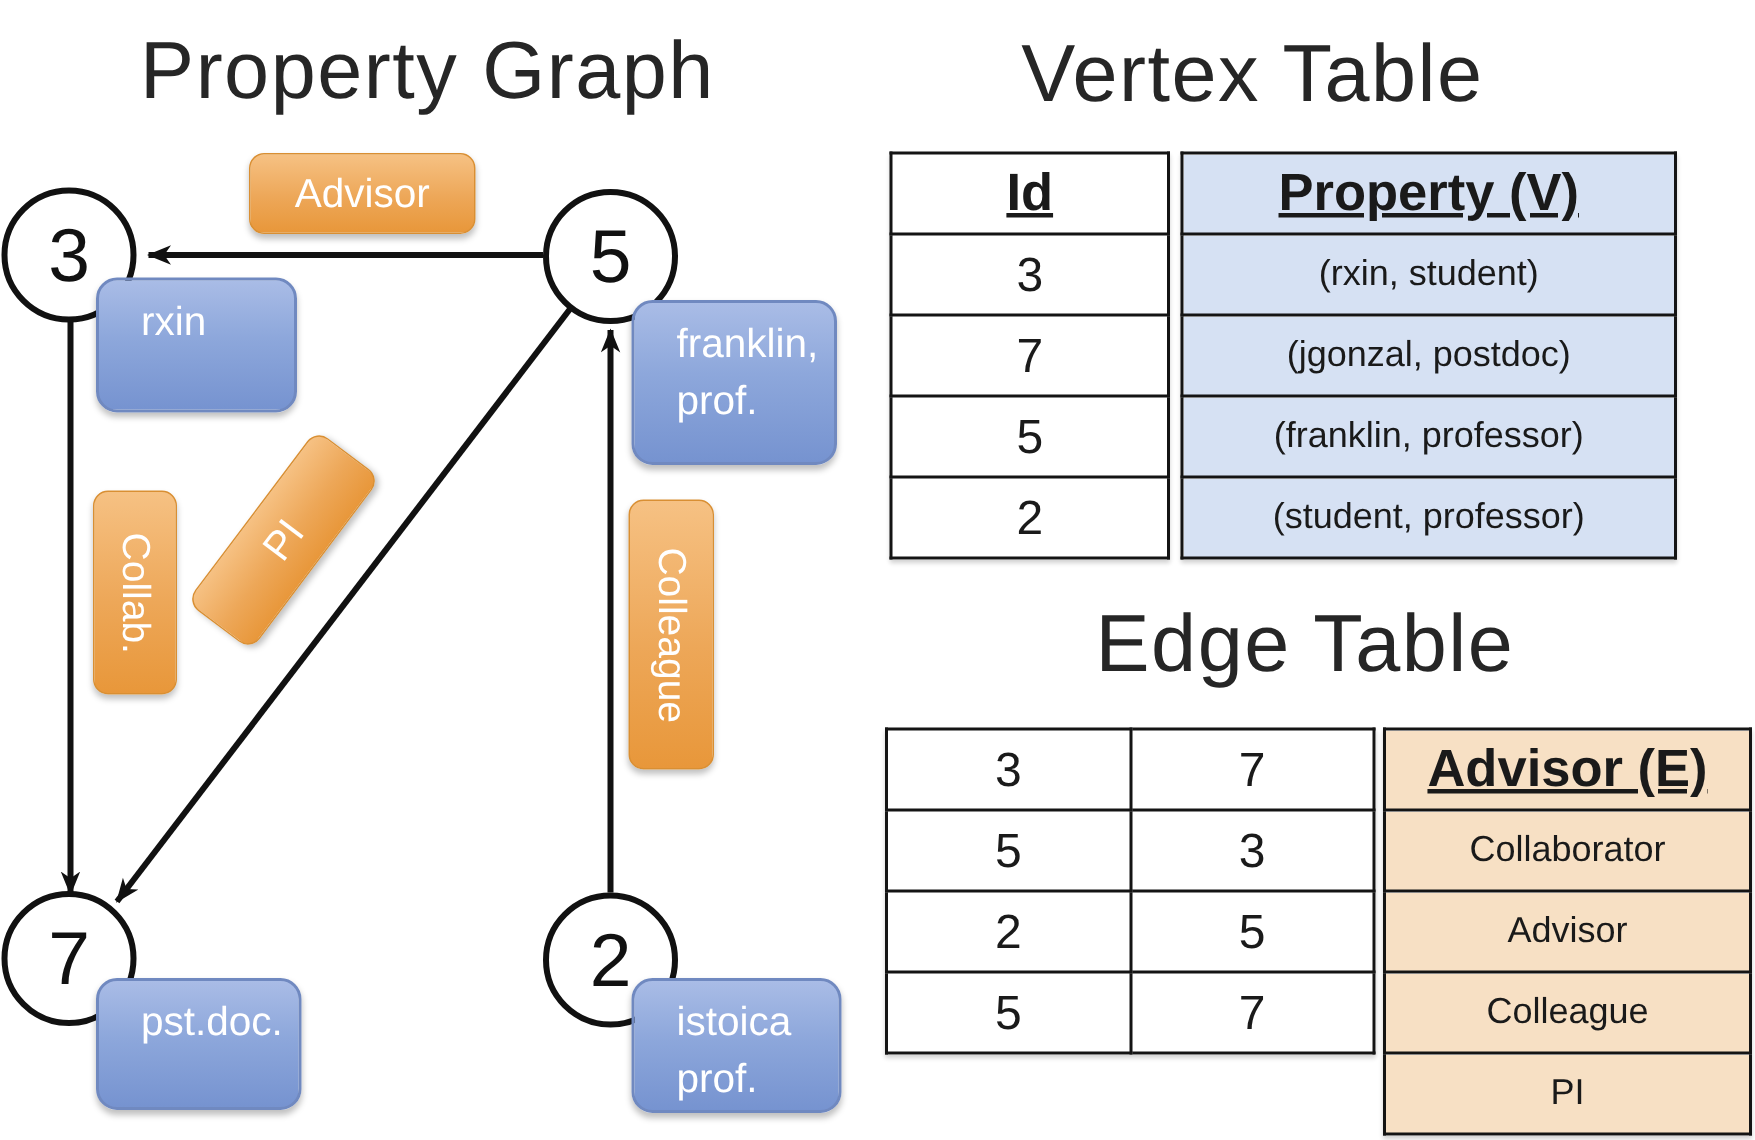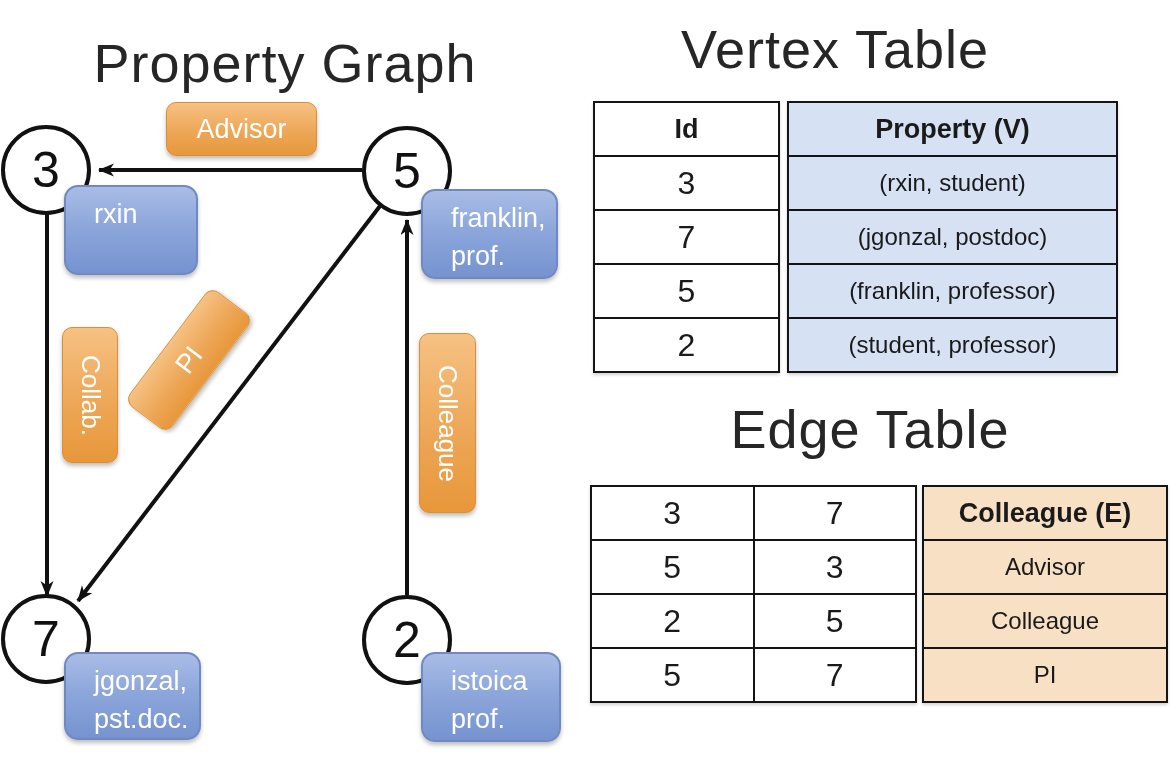--- a/index.html
+++ b/index.html
@@ -70,29 +70,29 @@
   .data-table td {
     border: 2.5px solid #141414;
     height: 54px;
     text-align: center;
     vertical-align: middle;
     background: #ffffff;
     font-size: 24px;
     white-space: nowrap;
     overflow: hidden;
   }
-  .data-table td.hdr { font-weight: bold; font-size: 27px; }
+  .data-table td.hdr { font-weight: bold; font-size: 35px; text-decoration: underline; }
   .data-table td.num { font-size: 32px; font-weight: 300; }
   .data-table td.vfill { background: #d6e1f3; }
   .data-table td.efill { background: #f7e0c4; }
 </style>
 </head>
 <body>
 
-<div class="abs big-title" style="left:0; top:32px; width:570px;">Property Graph</div>
+<div class="abs big-title" style="left:0; top:16px; width:570px;">Property Graph</div>
 
 <svg id="graph-edges-svg" class="abs" viewBox="0 0 580 760" xmlns="http://www.w3.org/2000/svg">
   <defs>
     <marker id="arrow" markerUnits="userSpaceOnUse" markerWidth="22" markerHeight="18" refX="15" refY="6.5" orient="auto">
       <path d="M0,0 L16,6.5 L0,13 L4.5,6.5 Z" fill="#111"></path>
     </marker>
   </defs>
   <line x1="362" y1="170" x2="99" y2="170" stroke="#111" stroke-width="4" marker-end="url(#arrow)"></line>
   <line x1="47" y1="213" x2="47" y2="596" stroke="#111" stroke-width="4" marker-end="url(#arrow)"></line>
   <line x1="380" y1="206" x2="78" y2="601" stroke="#111" stroke-width="4" marker-end="url(#arrow)"></line>
@@ -121,26 +121,25 @@
 <div class="abs edge-label" style="left:117px; top:333px; width:144px; height:54px; transform:rotate(-53deg);">
   <span>PI</span>
 </div>
 <div class="abs edge-label" style="left:419px; top:333px; width:57px; height:180px;">
   <span class="vtext">Colleague</span>
 </div>
 
 <div class="abs node-prop" style="left:64px; top:185px; width:134px; height:90px;">
   <div>rxin</div>
 </div>
-<div class="abs node-prop" style="left:421px; top:189px; width:137px; height:90px;">
+<div class="abs node-prop" style="left:421px; top:200px; width:137px; height:110px;">
   <div>franklin,</div>
   <div>prof.</div>
 </div>
 <div class="abs node-prop" style="left:64px; top:652px; width:137px; height:88px;">
-  <div>jgonzal,</div>
   <div>pst.doc.</div>
 </div>
 <div class="abs node-prop" style="left:421px; top:652px; width:140px; height:90px;">
   <div>istoica</div>
   <div>prof.</div>
 </div>
 
 <div class="abs big-title" style="left:595px; top:18px; width:480px;">Vertex Table</div>
 
 <table class="abs data-table" style="left:593px; top:101px; width:187px;">
@@ -202,21 +201,24 @@
   <tr>
     <td class="num">5</td>
     <td class="num">7</td>
       </tr>
 </tbody>
   </table>
 
 <table class="abs data-table" style="left:922px; top:485px; width:246px;">
   <tbody>
       <tr>
-    <td class="hdr efill">Colleague (E)</td>
+    <td class="hdr efill">Advisor (E)</td>
+      </tr>
+  <tr>
+    <td class="efill">Collaborator</td>
       </tr>
   <tr>
     <td class="efill">Advisor</td>
       </tr>
   <tr>
     <td class="efill">Colleague</td>
       </tr>
   <tr>
     <td class="efill">PI</td>
       </tr>

